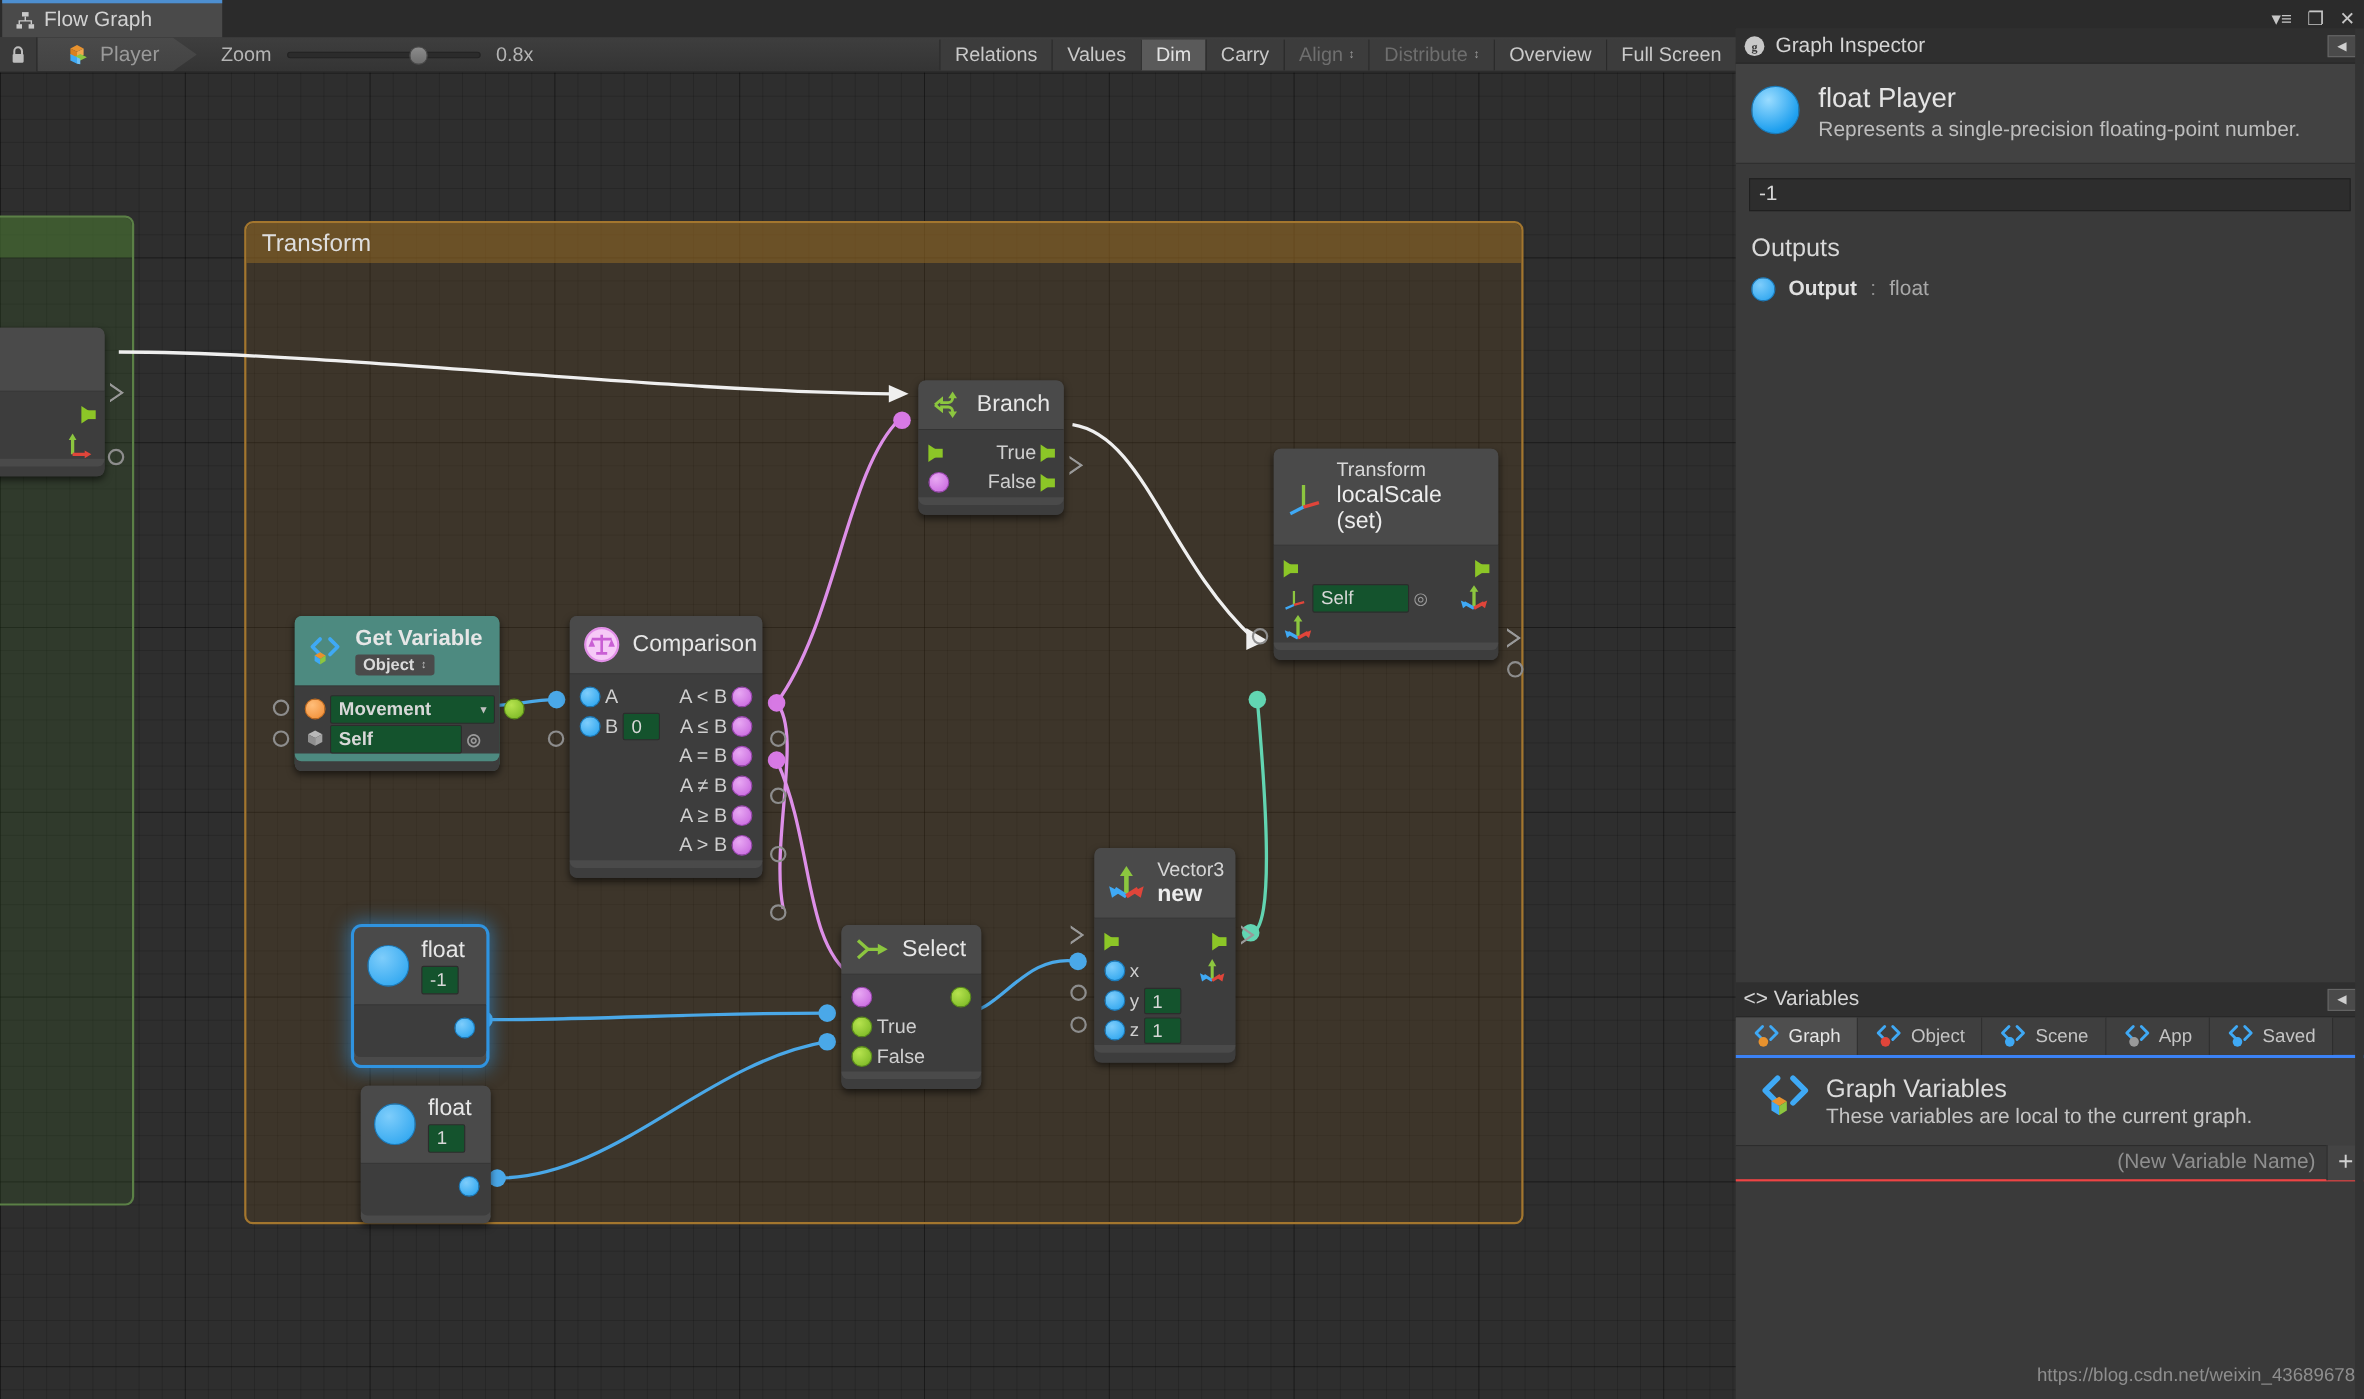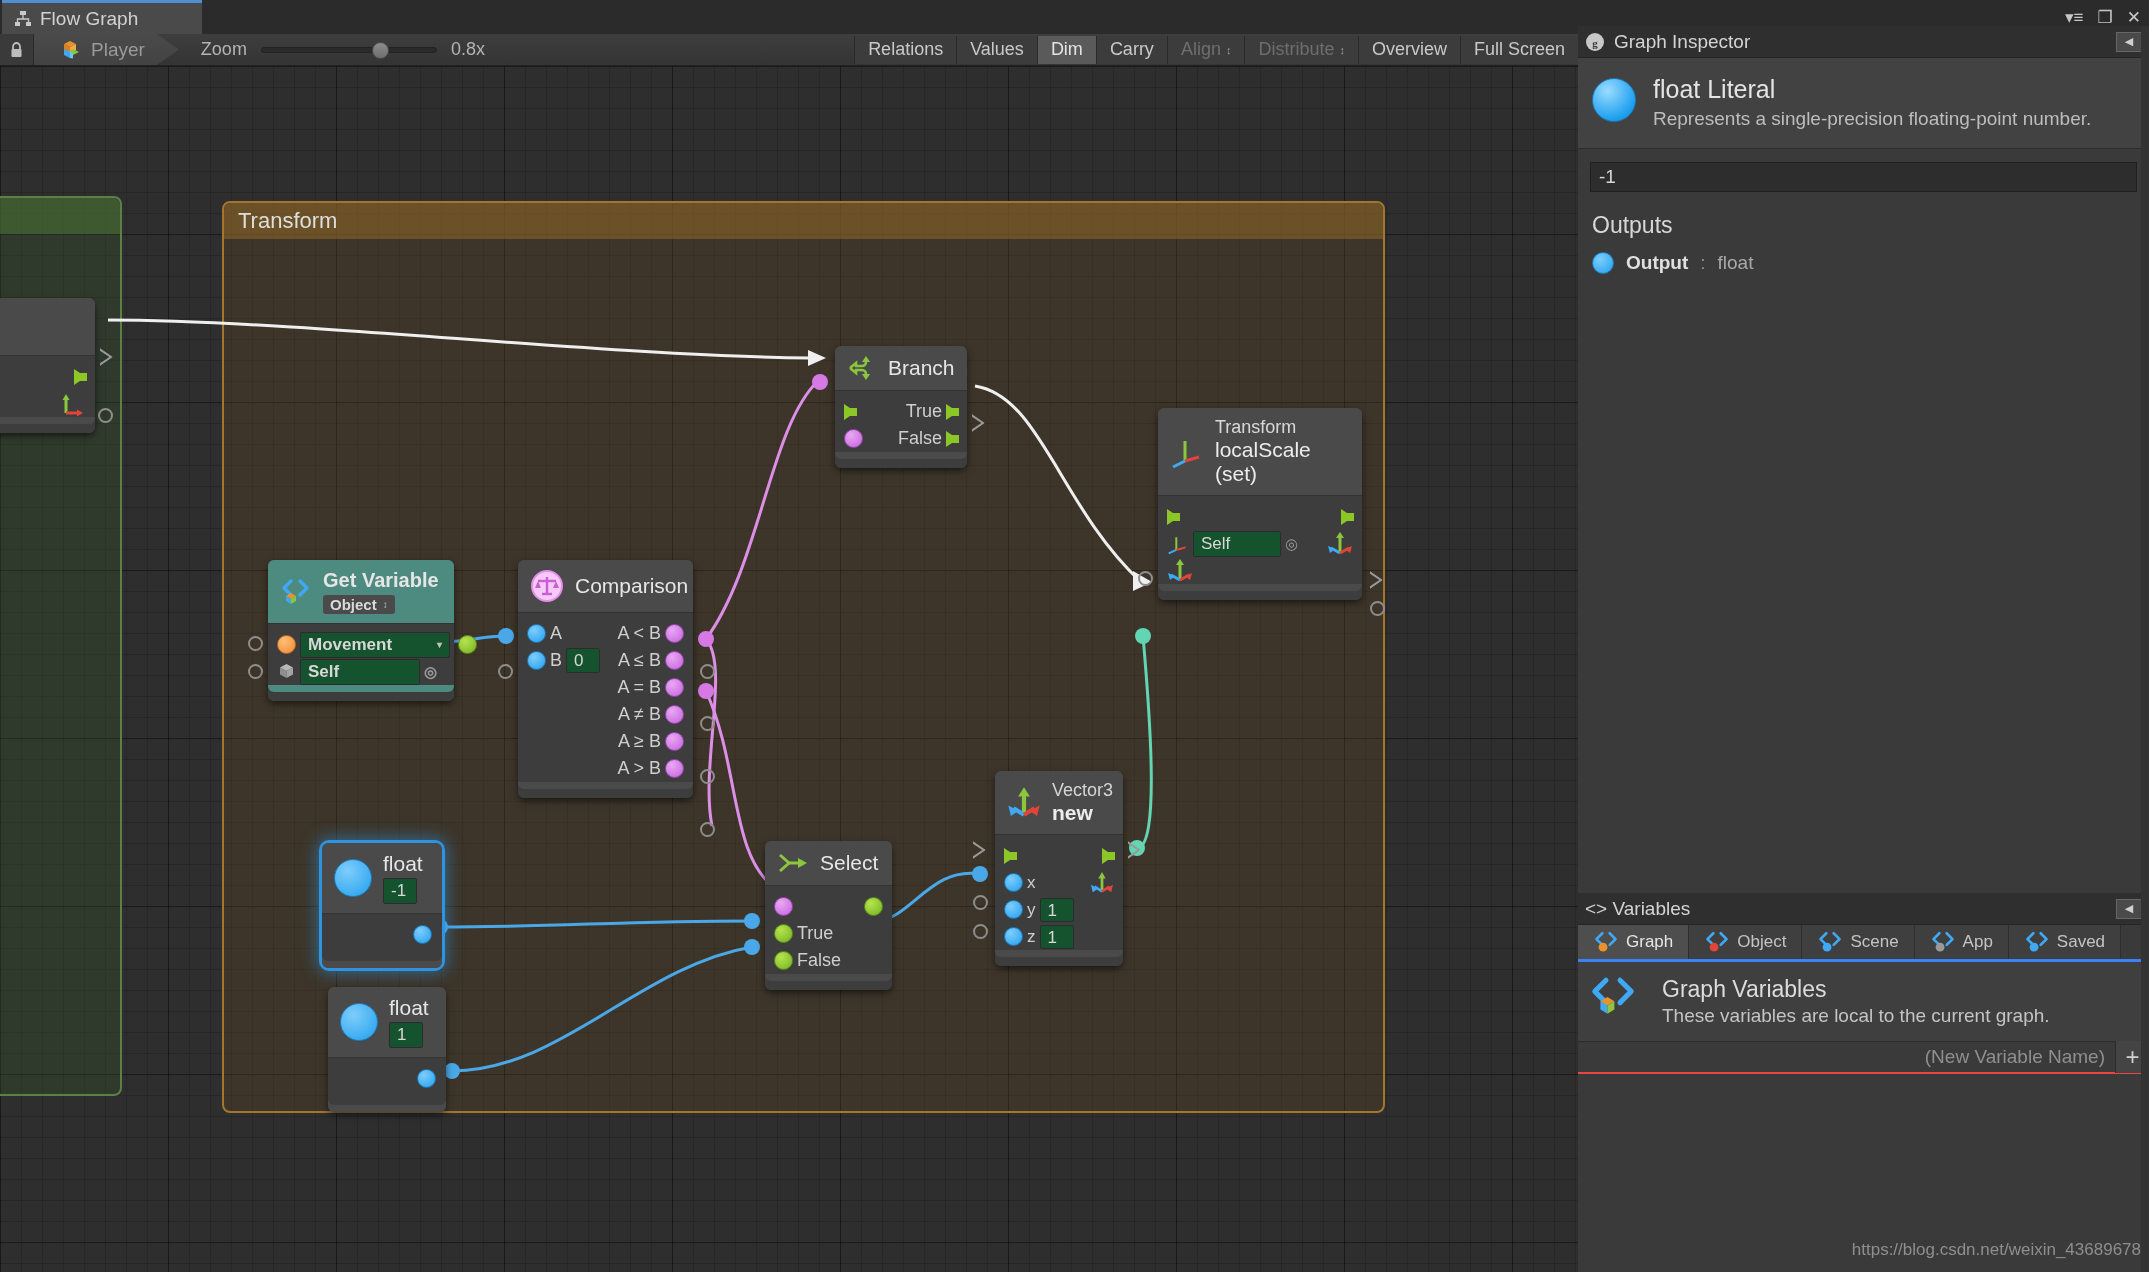--- a/index.html
+++ b/index.html
@@ -212,21 +212,21 @@
   .out-type { color: #a9a9a9; font-size: 19px; }
 
   .var-panel { position: absolute; left: 0; top: 867px; width: 571px; }
   .var-tabs { display: flex; height: 37px; background: #3a3a3a; border-bottom:3px solid #3b82f6; }
   .var-tab {
     display: flex; align-items: center; gap: 7px; padding: 0 15px;
     color: #c4c4c4; font-size: 17px; border-right: 1px solid #2e2e2e;
     background: #3f3f3f;
   }
   .var-tab.active { background: #4e4e4e; color: #e6e6e6; }
-  .var-info { display: flex; gap: 26px; padding: 14px 12px; background: #3f3f3f;
+  .var-info { display: flex; gap: 14px; padding: 14px 22px; background: #3f3f3f;
               border-bottom: 1px solid #2b2b2b; }
   .var-info-ttl { color: #dcdcdc; font-size: 23px; }
   .var-info-sub { color: #c4c4c4; font-size: 19px; margin-top: 2px; }
   .new-var-row {
     display: flex; align-items: center; height: 32px;
     background: #3a3a3a; border-bottom: 2px solid #ef4444;
   }
   .new-var-input { flex: 1; text-align: right; padding-right: 10px; color: #8f8f8f; font-size: 19px; }
   .plus-btn { width: 34px; height: 32px; display:flex; align-items:center; justify-content:center;
               color: #d0d0d0; font-size: 24px; background:#444; border-left:1px solid #2b2b2b; }
@@ -695,21 +695,21 @@
         <text x="10" y="14.5" font-size="11" font-family="Liberation Serif, serif" fill="#3a3a3a" text-anchor="middle" font-weight="bold">g</text>
       </svg>
       <span>Graph Inspector</span>
       <div class="grow"></div>
       <div class="mini-btn">◀</div>
     </div>
 
     <div class="insp-head">
       <div class="big-dot"></div>
       <div>
-        <div class="insp-title">float Literal</div>
+        <div class="insp-title">float Player</div>
         <div class="insp-desc">Represents a single-precision floating-point number.</div>
       </div>
     </div>
 
     <div class="value-field">-1</div>
 
     <div class="sec-title">Outputs</div>
     <div class="out-row">
       <div class="pdot blue" style="width:22px;height:22px;"></div>
       <span class="out-name">Output</span>

